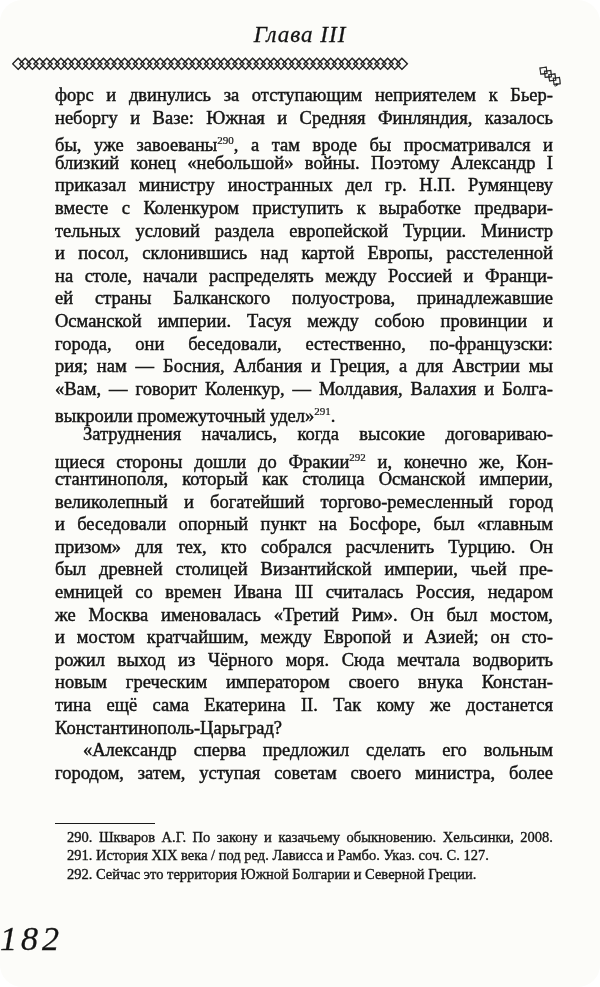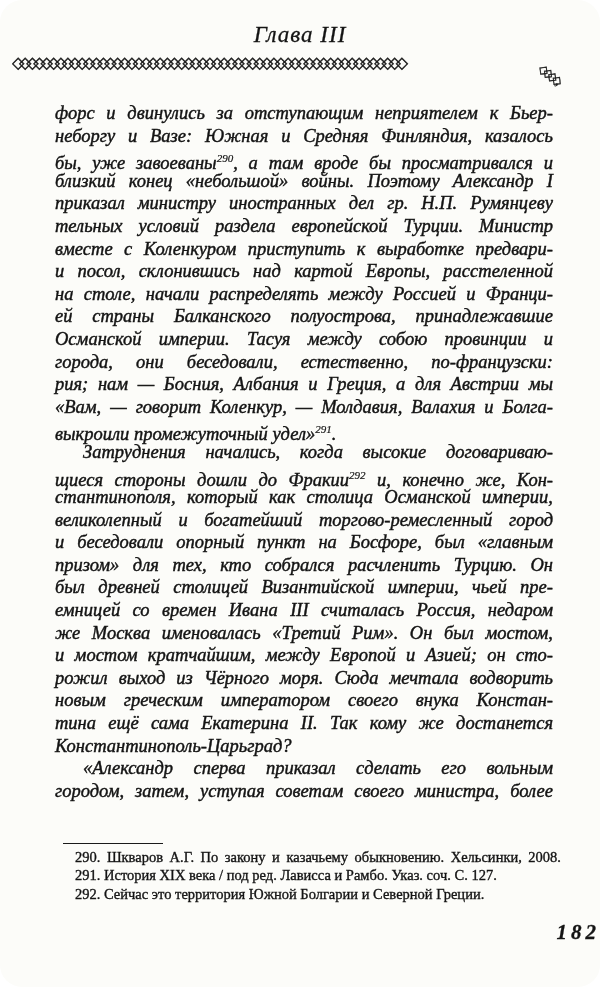--- a/index.html
+++ b/index.html
@@ -34,66 +34,64 @@
     position:absolute; top:59px; left:540px;
     white-space:nowrap;
     font-size:13px;
     letter-spacing:-4.4px;
     color:#1b1b1b;
     -webkit-text-stroke:0.4px #1b1b1b;
     transform:rotate(38deg);
     transform-origin:left center;
   }
   .body-text {
-    position:absolute; top:102px; left:55px;
+    position:absolute; top:84px; left:55px;
     width:498px;
-    font-style:italic;
   }
   .line {
     font-size:18.5px;
     line-height:22.6px;
     height:22.6px;
     white-space:nowrap;
     text-align:justify;
     -webkit-text-stroke:0.45px #141414;
   }
   .line.jl { text-align-last:justify; white-space:normal; }
   .line.left { text-align-last:left; }
   .line.indent { text-indent:28px; }
   .sup {
     font-size:11px;
     vertical-align:7px;
     letter-spacing:0;
     -webkit-text-stroke:0.2px #141414;
   }
   .footnotes {
-    position:absolute; top:823px; left:63px;
+    position:absolute; top:823px; left:55px;
     width:498px;
-    margin-top:20px;
   }
   .fn-rule {
     width:100px; height:0;
     border-top:1.6px solid #1a1a1a;
     margin-bottom:4px;
   }
   .fn-line {
     font-size:14.5px;
     line-height:18.4px;
     height:18.4px;
     white-space:nowrap;
     text-align:justify;
     -webkit-text-stroke:0.35px #141414;
   }
   .fn-line.jl { text-align-last:justify; white-space:normal; }
   .fn-line.indent { text-indent:12px; }
   .page-number {
     position:absolute; top:920px; left:0; right:0;
-    text-align:right;
-    font-size:21px;
-    font-weight:bold;
+    text-align:left;
+    font-size:34px;
+    font-weight:normal;
     font-style:italic;
     letter-spacing:4px;
     -webkit-text-stroke:0.3px #141414;
   }
 </style>
 </head>
 <body>
 
 <div class="page">
 
@@ -102,22 +100,22 @@
   <div class="ornament">◇◇◇◇◇◇◇◇◇◇◇◇◇◇◇◇◇◇◇◇◇◇◇◇◇◇◇◇◇◇◇◇◇◇◇◇◇◇◇◇◇◇◇◇◇◇◇◇◇◇◇◇◇◇◇</div>
 
   <div class="ornament-tail">◇◇◇◇,</div>
 
   <div class="body-text" id="body-text">
       <div class="line jl">форс и двинулись за отступающим неприятелем к Бьер-</div>
       <div class="line jl">неборгу и Вазе: Южная и Средняя Финляндия, казалось</div>
       <div class="line jl">бы, уже завоеваны<sup class="sup">290</sup>, а там вроде бы просматривался и</div>
       <div class="line jl">близкий конец «небольшой» войны. Поэтому Александр I</div>
       <div class="line jl">приказал министру иностранных дел гр. Н.П. Румянцеву</div>
+      <div class="line jl">вместе с Коленкуром приступить к выработке предвари-</div>
       <div class="line jl">тельных условий раздела европейской Турции. Министр</div>
-      <div class="line jl">вместе с Коленкуром приступить к выработке предвари-</div>
       <div class="line jl">и посол, склонившись над картой Европы, расстеленной</div>
       <div class="line jl">на столе, начали распределять между Россией и Франци-</div>
       <div class="line jl">ей страны Балканского полуострова, принадлежавшие</div>
       <div class="line jl">Османской империи. Тасуя между собою провинции и</div>
       <div class="line jl">города, они беседовали, естественно, по-французски:</div>
       <div class="line jl">рия; нам — Босния, Албания и Греция, а для Австрии мы</div>
       <div class="line jl">«Вам, — говорит Коленкур, — Молдавия, Валахия и Болга-</div>
       <div class="line left">выкроили промежуточный удел»<sup class="sup">291</sup>.</div>
       <div class="line jl indent">Затруднения начались, когда высокие договариваю-</div>
       <div class="line jl">щиеся стороны дошли до Фракии<sup class="sup">292</sup> и, конечно же, Кон-</div>
@@ -126,21 +124,21 @@
       <div class="line jl">и беседовали опорный пункт на Босфоре, был «главным</div>
       <div class="line jl">призом» для тех, кто собрался расчленить Турцию. Он</div>
       <div class="line jl">был древней столицей Византийской империи, чьей пре-</div>
       <div class="line jl">емницей со времен Ивана III считалась Россия, недаром</div>
       <div class="line jl">же Москва именовалась «Третий Рим». Он был мостом,</div>
       <div class="line jl">и мостом кратчайшим, между Европой и Азией; он сто-</div>
       <div class="line jl">рожил выход из Чёрного моря. Сюда мечтала водворить</div>
       <div class="line jl">новым греческим императором своего внука Констан-</div>
       <div class="line jl">тина ещё сама Екатерина II. Так кому же достанется</div>
       <div class="line left">Константинополь-Царьград?</div>
-      <div class="line jl indent">«Александр сперва приказал сделать его вольным</div>
+      <div class="line jl indent">«Александр сперва предложил сделать его вольным</div>
       <div class="line jl">городом, затем, уступая советам своего министра, более</div>
     </div>
 
   <div class="footnotes">
     <div class="fn-rule"></div>
     <div id="footnote-lines">
         <div class="fn-line jl indent">290. Шкваров А.Г. По закону и казачьему обыкновению. Хельсинки, 2008.</div>
         <div class="fn-line indent">291. История XIX века / под ред. Лависса и Рамбо. Указ. соч. С. 127.</div>
         <div class="fn-line indent">292. Сейчас это территория Южной Болгарии и Северной Греции.</div>
       </div>

